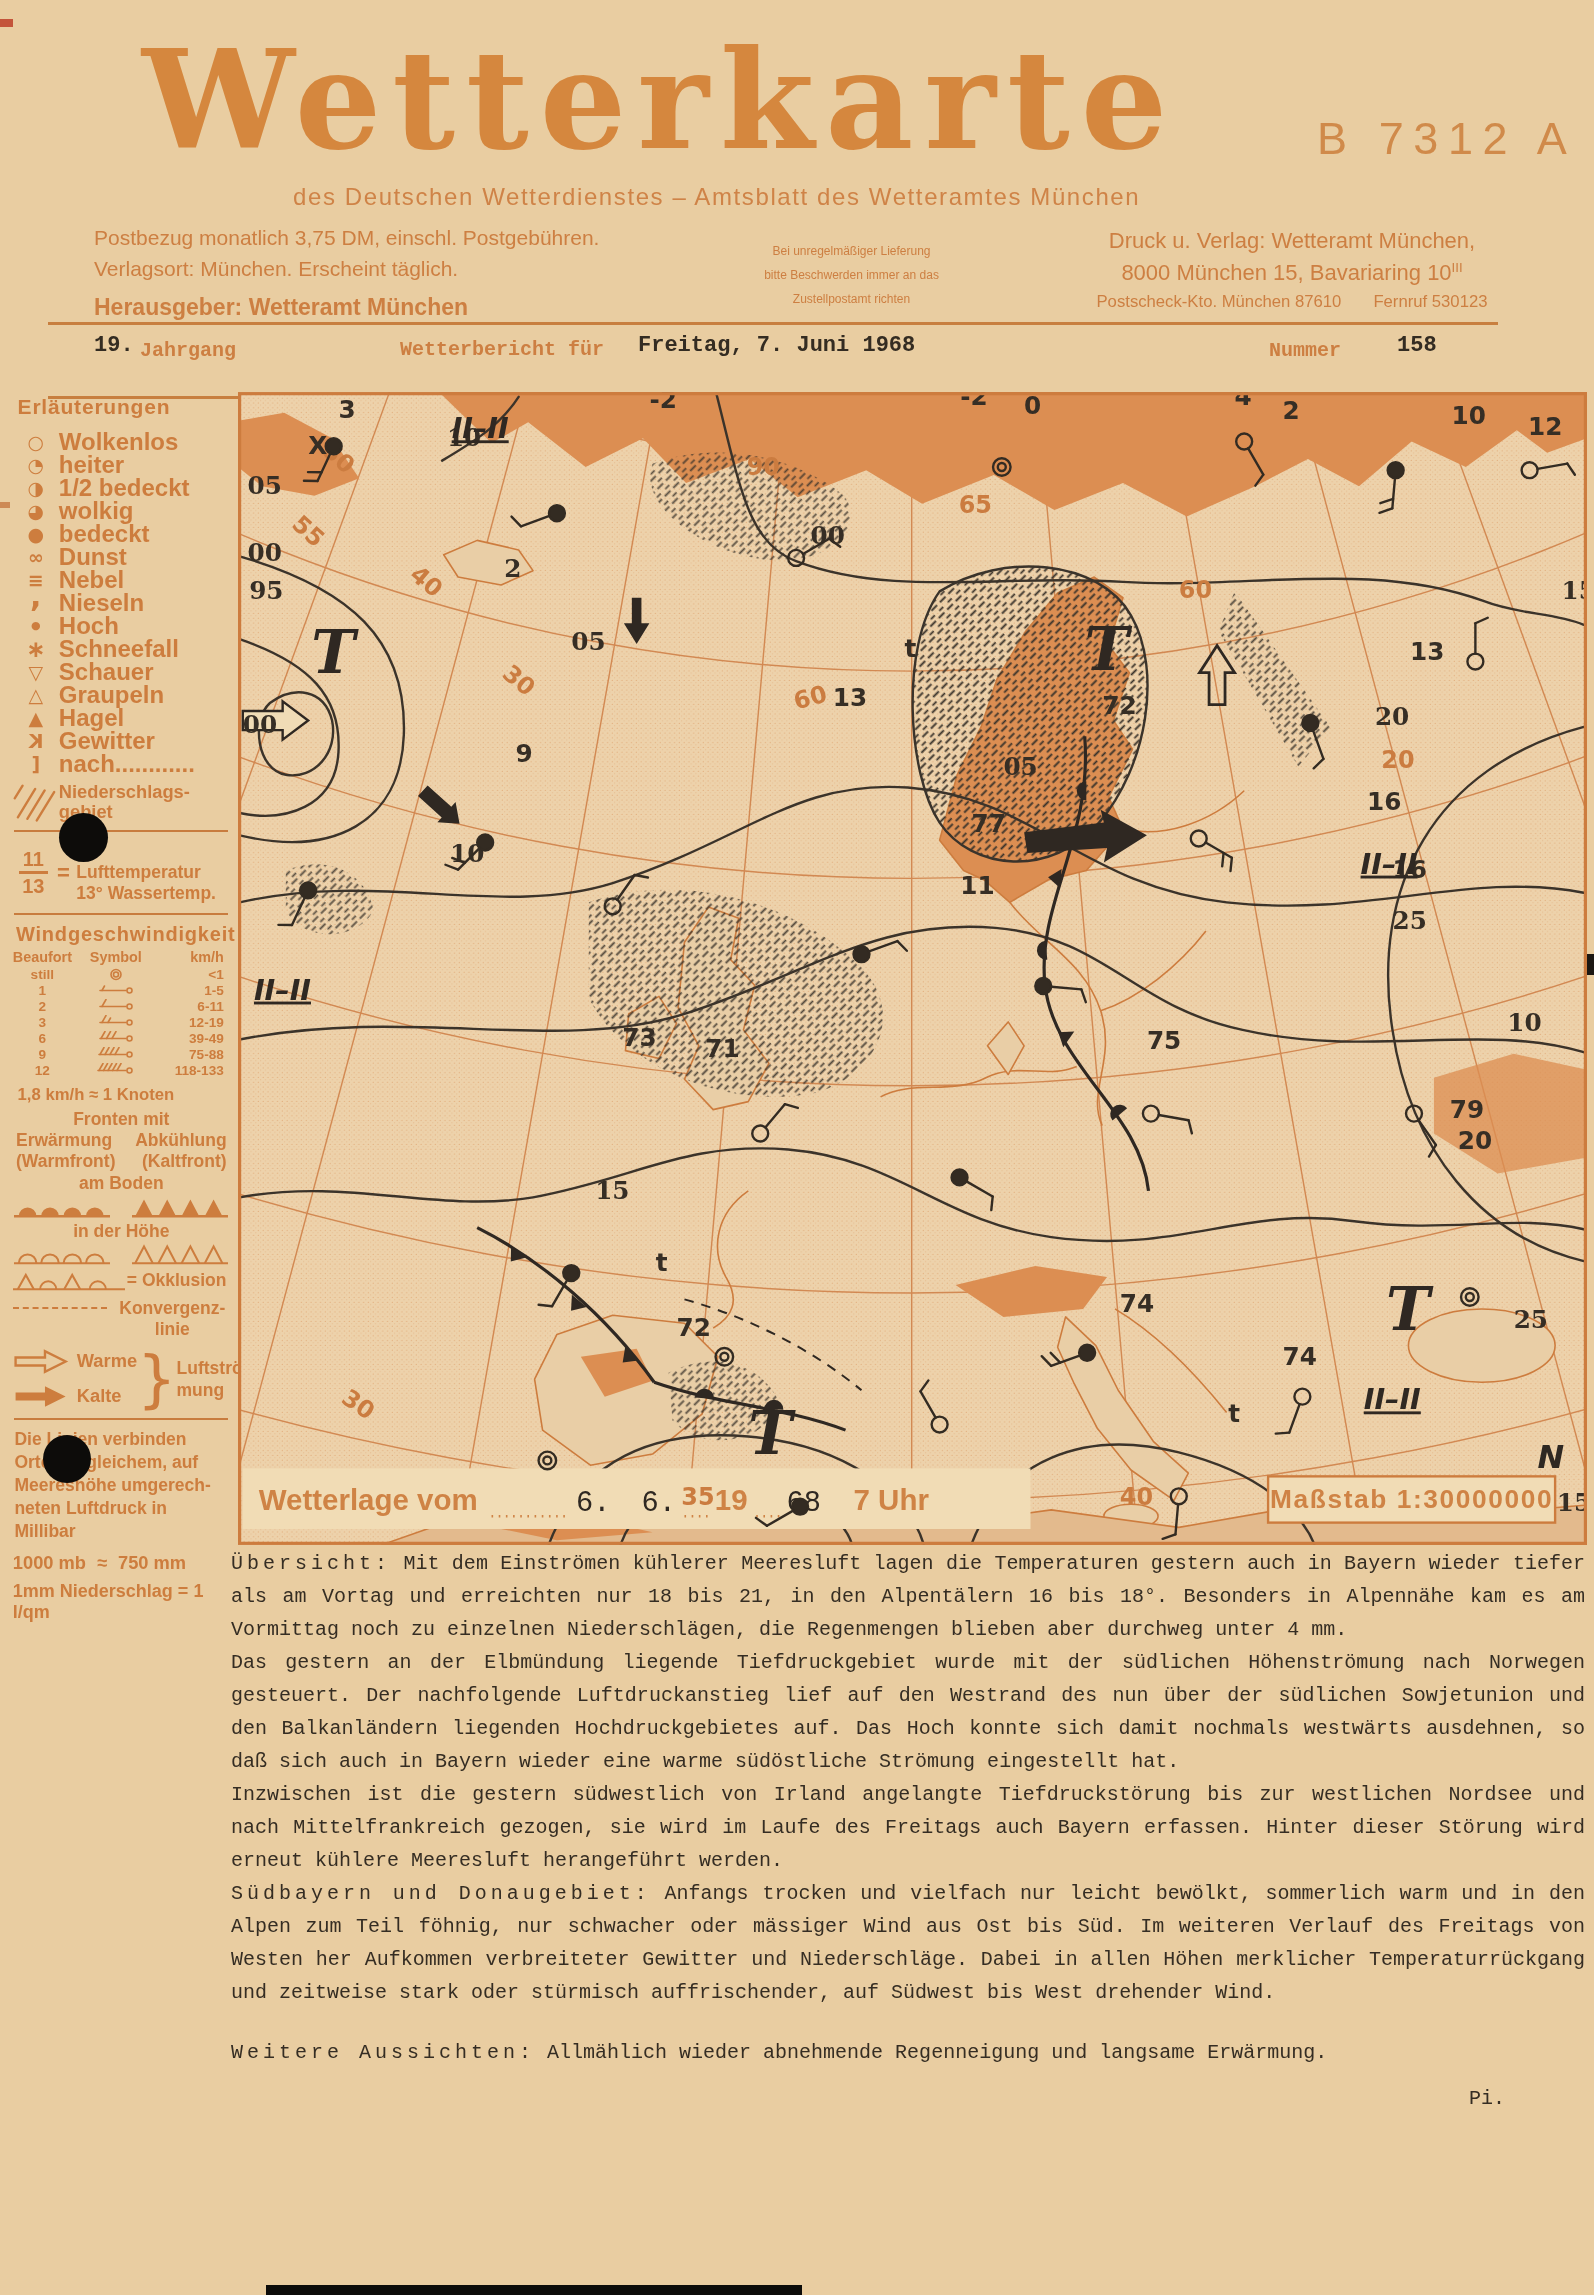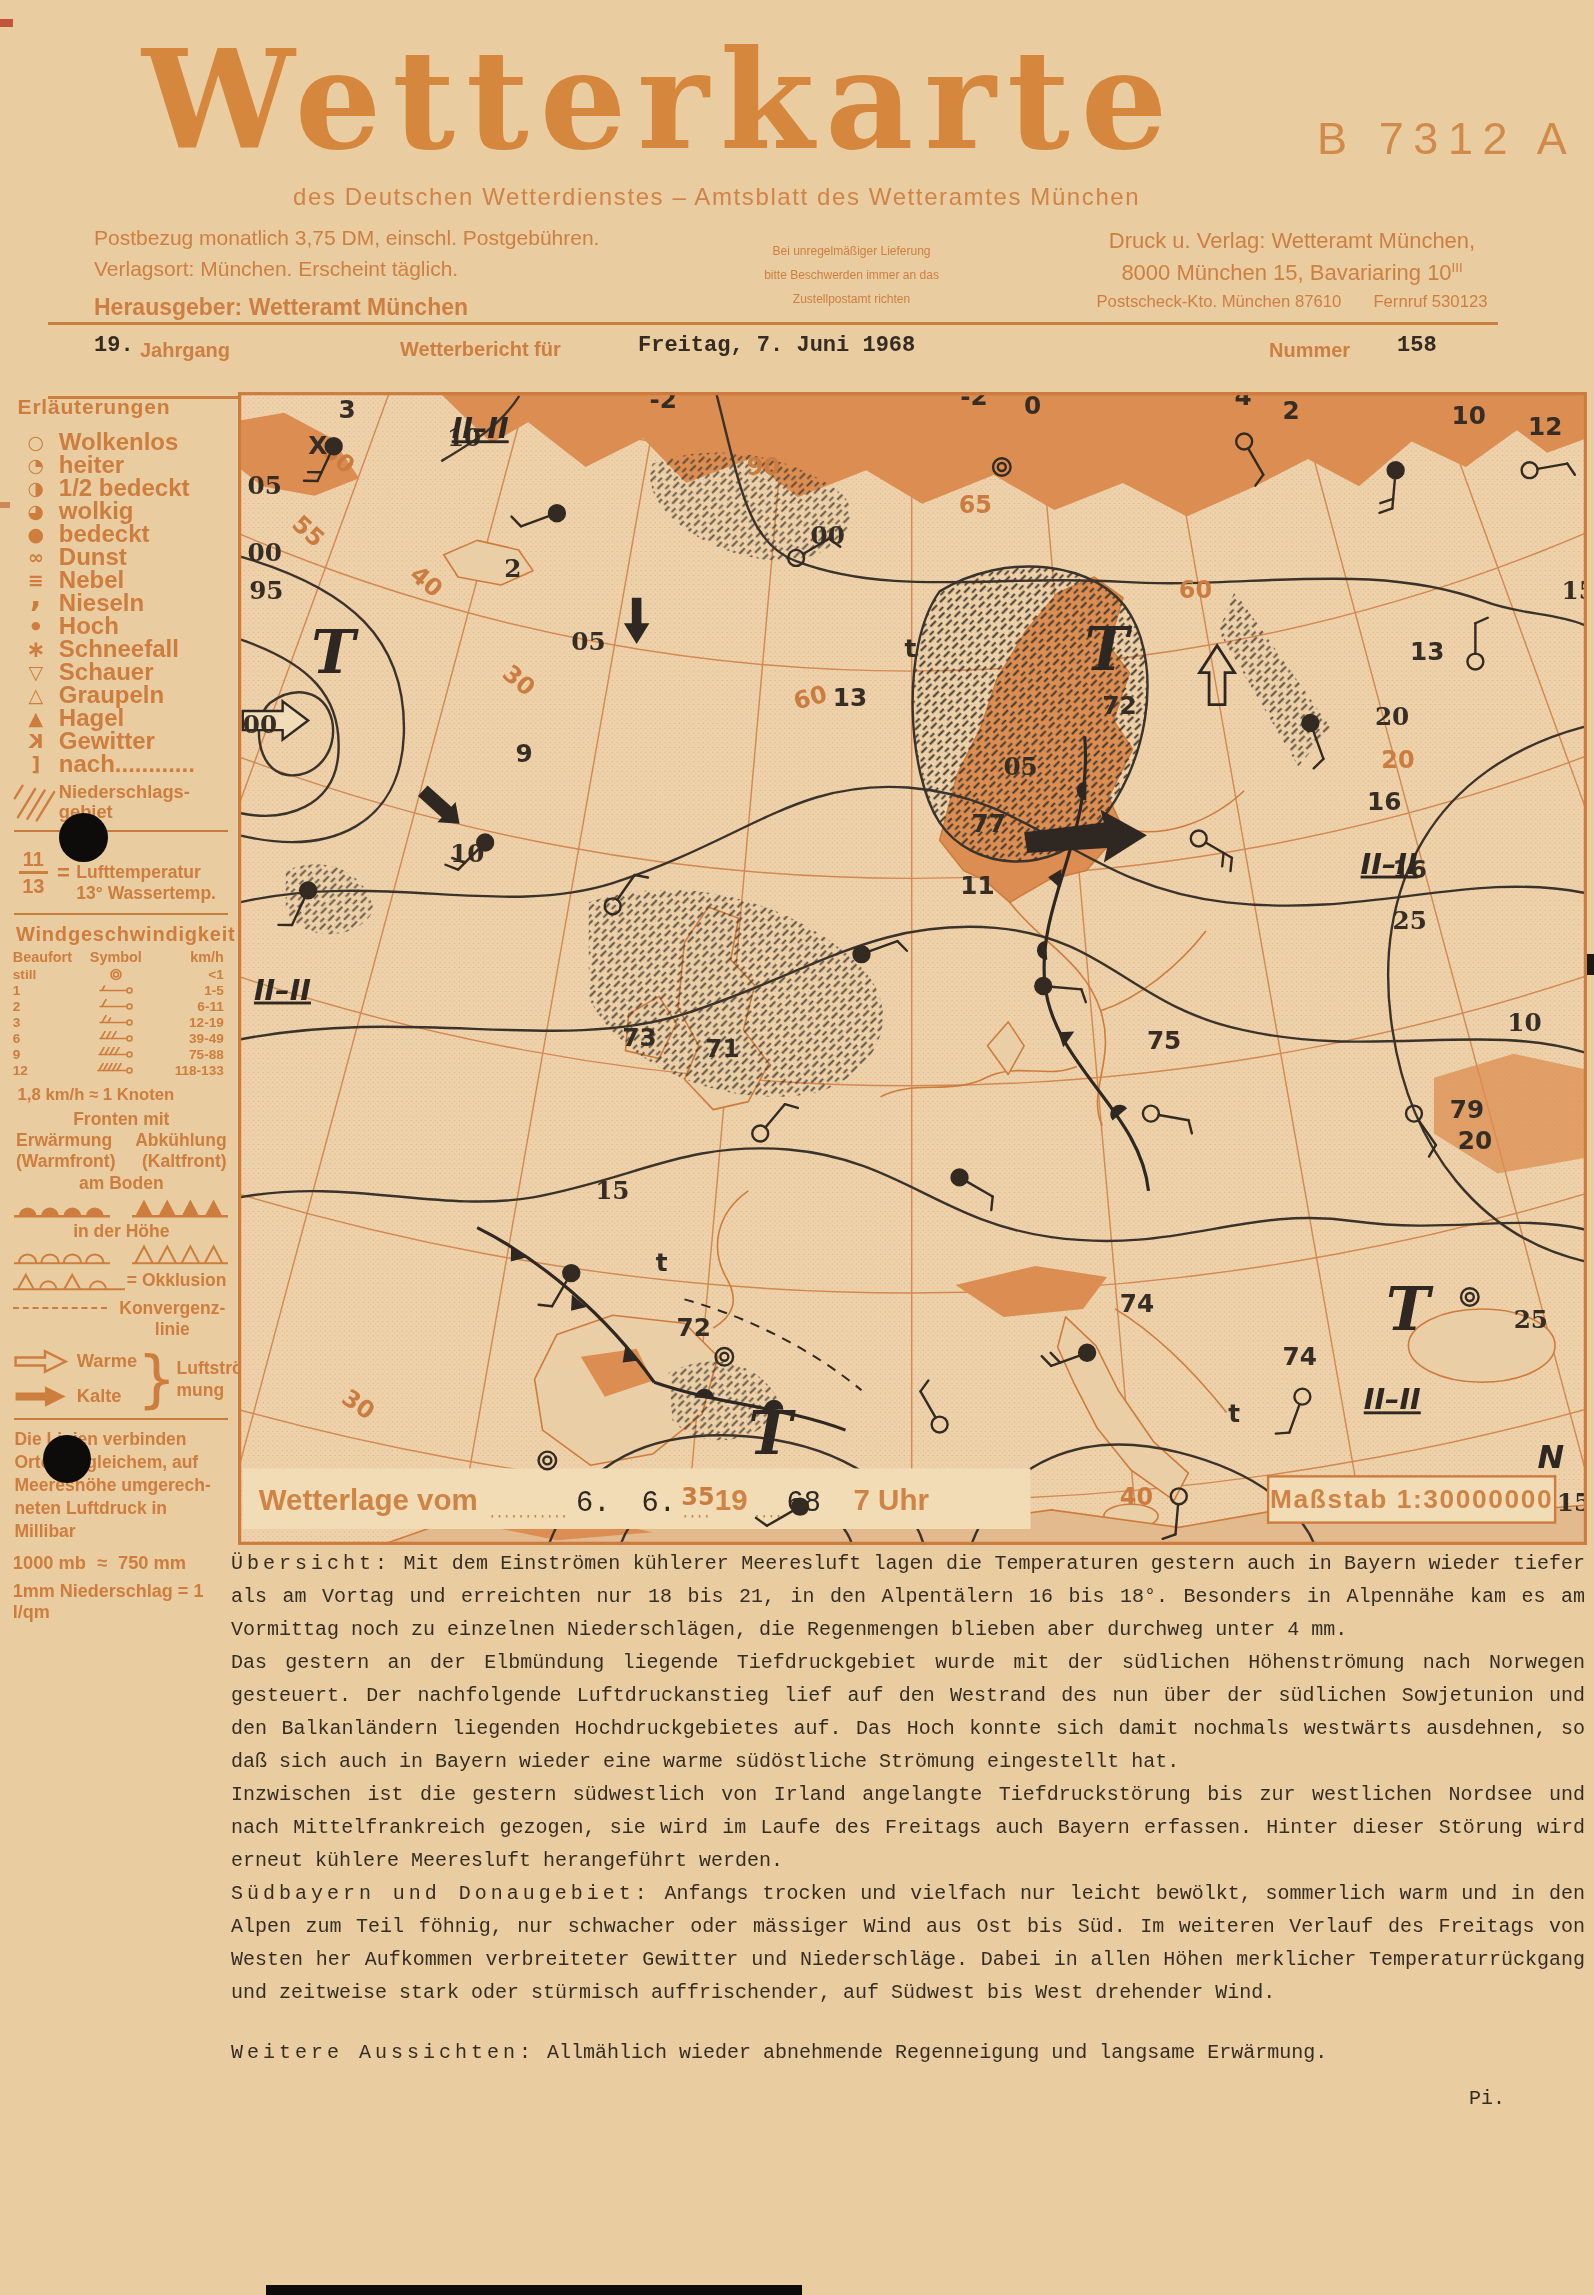--- a/index.html
+++ b/index.html
@@ -27,21 +27,21 @@
   .info-left .l3{font-size:23px;font-weight:700;margin-top:12.8px;}
   .info-mid{position:absolute;left:700px;top:239px;width:303px;text-align:center;color:#cd7f42;font-size:12px;line-height:24px;font-weight:500;}
   .info-right{position:absolute;left:1021px;top:228px;width:542px;text-align:center;color:#cd7f42;}
   .info-right .r1{font-size:22px;font-weight:500;margin-bottom:5.6px;}
   .info-right .r2{font-size:22px;font-weight:500;margin-bottom:6.4px;}
   .info-right .r3{font-size:16.7px;font-weight:500;display:flex;justify-content:center;gap:32px;}
   sup{font-size:0.6em;}
   .rule1{position:absolute;left:48px;top:322px;width:1450px;height:3.2px;background:#c87f3f;}
   .rule2{position:absolute;left:48px;top:396px;width:1501px;height:3.2px;background:#c87f3f;}
   .masthead{position:absolute;left:0;top:333px;width:1595px;height:48px;}
-  .mh{position:absolute;white-space:nowrap;}
+  .mh{position:absolute;white-space:nowrap;font-family:Liberation Mono, monospace;}
   .mh-o{color:#cd7f42;font-size:20px;font-weight:600;}
   .tw{font-family:"Liberation Mono",monospace;color:#342c22;}
   .mh-b{font-size:22px;font-weight:700;}
   
   .sidebar{position:absolute;left:12.8px;top:395px;width:217px;color:#cd7d3e;}
   .sb-h{font-size:21px;font-weight:700;letter-spacing:0.8px;margin:0 0 11px 4.8px;}
   .leg-row{display:flex;align-items:center;height:23px;}
   .sym{display:inline-block;width:46px;flex:0 0 46px;text-align:center;color:#cd7d3e;font-size:19px;font-weight:700;font-family:"DejaVu Sans",sans-serif;}
   .sym-comma{font-size:30px;transform:translateY(-5.6px);}
   .sym-small{font-size:11px;}
@@ -55,21 +55,21 @@
   .frac{display:flex;flex-direction:column;align-items:center;width:35px;font-size:20px;font-weight:700;}
   .frac-line{width:29px;height:2.4px;background:#cd7d3e;margin:0.8px 0;}
   .eq{font-size:22px;font-weight:700;}
   .temp-lines{font-size:17.5px;font-weight:700;line-height:21.5px;}
   .wind-h{font-size:20px;font-weight:700;margin:4.8px 0 3.2px 3.2px;letter-spacing:0.8px;}
   .wind-head{display:flex;font-size:14.4px;font-weight:700;margin-bottom:1.6px;}
   .wh-b{width:59px;text-align:center;}
   .wh-s{width:88px;text-align:center;}
   .wh-k{width:64px;text-align:right;}
   .wind-row{display:flex;align-items:center;height:16px;}
-  .w-bft{width:59px;font-size:13.6px;font-weight:700;}
+  .w-bft{width:59px;text-align:center;font-size:13.6px;font-weight:700;}
   .w-barb{width:88px;height:15px;flex:0 0 88px;}
   .w-kmh{width:64px;text-align:right;font-size:13.6px;font-weight:700;}
   .bs{stroke:#cd7d3e;stroke-width:3.2;fill:none;stroke-linecap:round;}
   .knots{font-size:16.7px;font-weight:700;margin:6.4px 0 3.2px 4.8px;}
   .fr-c{text-align:center;font-size:17.5px;font-weight:700;line-height:22px;}
   .fr-2col{display:flex;justify-content:space-between;padding:0 3.2px;font-size:17.5px;font-weight:700;}
   .front-icons{display:flex;justify-content:space-between;align-items:center;padding:0 1.6px;margin:2.4px 0;}
   .occl-row{display:flex;align-items:center;gap:2px;margin-top:4.8px;}
   .occl-row span{font-size:17.5px;font-weight:700;}
   .conv-row{display:flex;align-items:flex-start;gap:8px;margin-top:6.4px;}

